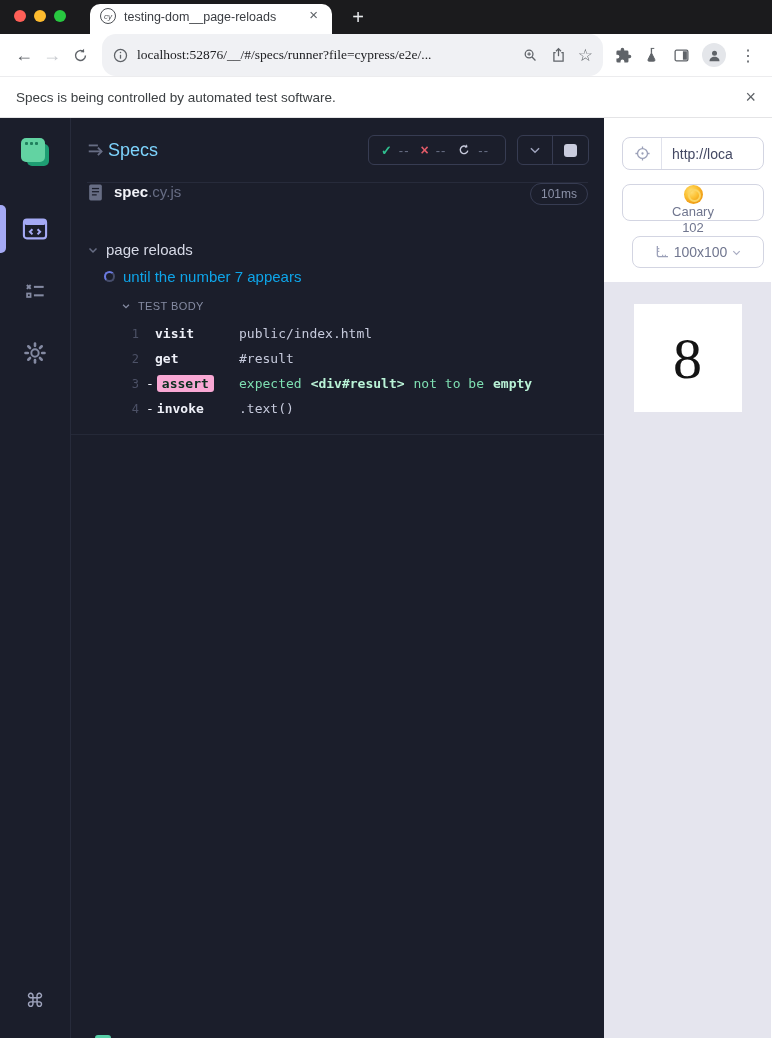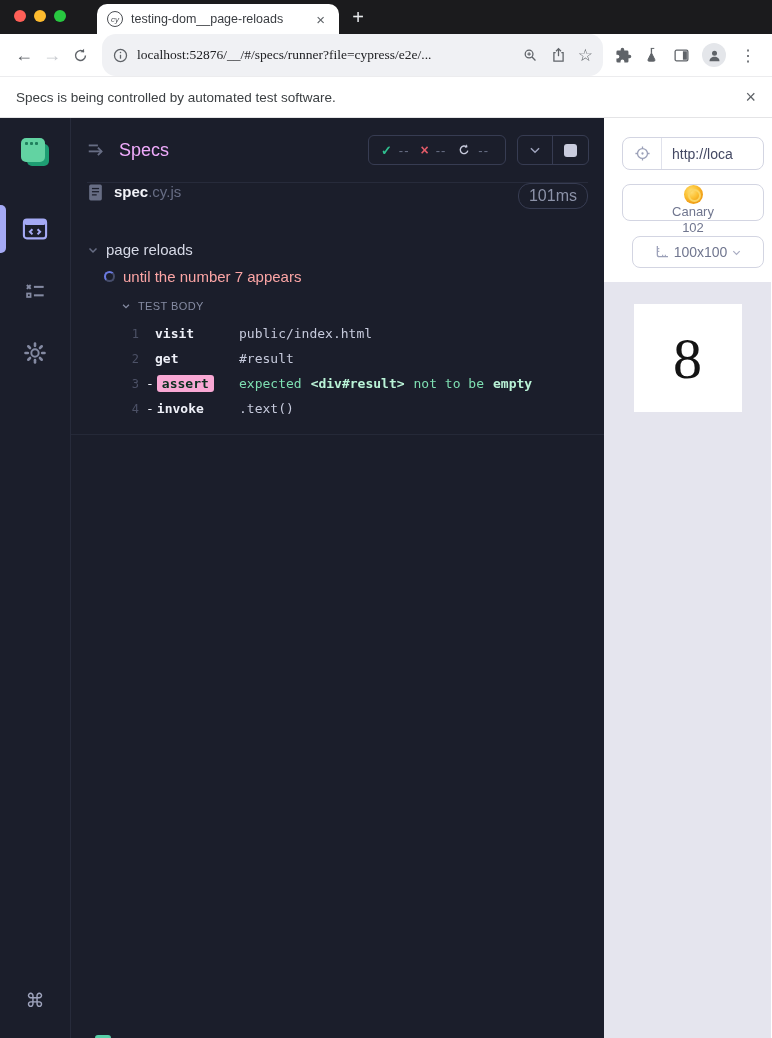--- a/index.html
+++ b/index.html
@@ -5,21 +5,21 @@
   * { margin:0; padding:0; box-sizing:border-box; }
   html,body { width:772px; height:1038px; overflow:hidden; background:#fff;
     font-family:"Liberation Sans", sans-serif; }
 
   
   .topbar { position:absolute; left:0; top:0; width:772px; height:34px; background:#1b1b1d; }
   .traffic { position:absolute; left:14px; top:10px; display:flex; gap:8px; }
   .traffic span { width:12px; height:12px; border-radius:50%; display:block; }
   .t-red{background:#ff5f57}.t-yellow{background:#febc2e}.t-green{background:#28c840}
   .tab { position:absolute; left:90px; top:4px; width:242px; height:30px; background:#fff;
-    border-radius:10px 10px 0 0; display:flex; align-items:center; padding:4px 10px;margin-left:7px; }
+    border-radius:10px 10px 0 0; display:flex; align-items:flex-end; padding:10px 10px; }
   .favicon { width:16px; height:16px; border:1.4px solid #4a4d52; border-radius:50%;
     font-size:8px; font-style:italic; color:#4a4d52; display:flex; align-items:center;
     justify-content:center; flex:none; }
   .tab-title { margin-left:8px; font-size:12.5px; color:#3a3d42; white-space:nowrap;
     overflow:hidden; flex:1; }
   .tab-close { color:#5f6368; font-size:15px; line-height:1; padding:2px 4px; cursor:default; }
   .newtab { position:absolute; left:344px; top:3px; width:28px; height:28px; color:#e8eaed;
     font-size:20px; font-weight:300; display:flex; align-items:center; justify-content:center; }
 
   
@@ -62,46 +62,46 @@
   .cy-logo .front i { position:absolute; top:4px; left:4px; width:3px; height:3px;
     border-radius:1px; background:#1f7f5c; box-shadow:5px 0 0 #1f7f5c, 10px 0 0 #1f7f5c; }
   .active-pill { position:absolute; left:-4px; top:87px; width:10px; height:48px;
     background:#a5aaf5; border-radius:5px; }
   .cmdkey { position:absolute; left:0; bottom:26px; width:70px; text-align:center;
     color:#9fa4bd; font-size:19px; }
 
   
   .reporter { width:533px; height:100%; background:#1b1e2b; position:relative; flex:none; }
   .rep-header { height:64px; display:flex; align-items:center; padding:0 15px; }
-  .specs-title { font-size:18px; color:#f0abfc; margin-left:11px; }
+  .specs-title { font-size:18px; color:#7dd3fc; }
   .rep-header-right { margin-left:auto; display:flex; align-items:center; gap:11px; }
   .stats-box { border:1px solid #373c52; border-radius:6px; height:30px; display:flex;
     align-items:center; padding:0 12px; gap:7px; font-size:13px; }
   .stat-val { color:#697086; letter-spacing:1px; margin-right:4px; }
   .st-pass { color:#2fbf8f; font-size:13px; font-weight:700; }
   .st-fail { color:#e15b68; font-size:14px; font-weight:700; }
   .run-box { border:1px solid #373c52; border-radius:6px; height:30px; display:flex;
     align-items:center; }
   .run-chevron { width:35px; display:flex; justify-content:center; align-items:center;
     height:100%; border-right:1px solid #373c52; }
   .stop-cell { width:35px; display:flex; justify-content:center; align-items:center; }
   .stop-sq { width:13px; height:13px; background:#c9ccdd; border-radius:3px; }
   .rep-divider { margin:0 16px; border-top:1px solid #272b3b; }
   .spec-row { height:44px; display:flex; align-items:flex-start; padding:0 16px; }
   .spec-name { margin-left:10px; font-size:15px; }
   .spec-name b { color:#f2f3f8; font-weight:700; }
   .spec-name span { color:#676d84; }
   .dur-badge { margin-left:auto; border:1px solid #373c52; border-radius:12px;
-    padding:3px 10px; font-size:16px; color:#8c92a8; }
+    padding:3px 10px; font-size:12px; color:#8c92a8; }
   .suite-row { margin-top:14px; padding-left:16px; display:flex; align-items:center; gap:7px; }
   .suite-title { font-size:15px; color:#d6d9e6; }
   .test-row { margin-top:10px; padding-left:33px; display:flex; align-items:center; gap:8px; }
   .run-ring { width:11px; height:11px; border-radius:50%; border:2px solid #464d6b;
     border-left-color:#6b7ae0; border-top-color:#6b7ae0; flex:none; }
-  .test-title { font-size:15px; color:#fca5a5; }
+  .test-title { font-size:15px; color:#0ea5e9; }
   .body-row { margin-top:15px; padding-left:50px; display:flex; align-items:center; gap:7px; }
   .body-label { font-size:11px; color:#868ca3; letter-spacing:.4px; }
   .cmds { margin-top:9px; }
   .cmd { display:flex; align-items:center; height:25px;
     font-family:"DejaVu Sans Mono", monospace; font-size:13px; }
   .cmd-num { width:68px; text-align:right; color:#4c5166; font-size:12px; flex:none; }
   .cmd-name { margin-left:16px; width:84px; color:#eef0f8; font-weight:700; flex:none; }
   .cmd-name .dash { margin-left:-9px; margin-right:3px; font-weight:400; color:#eef0f8; }
   .assert-badge { background:#f9a8d4; color:#0a2e1d; border-radius:3px; padding:1px 5px;
     font-weight:700; }

